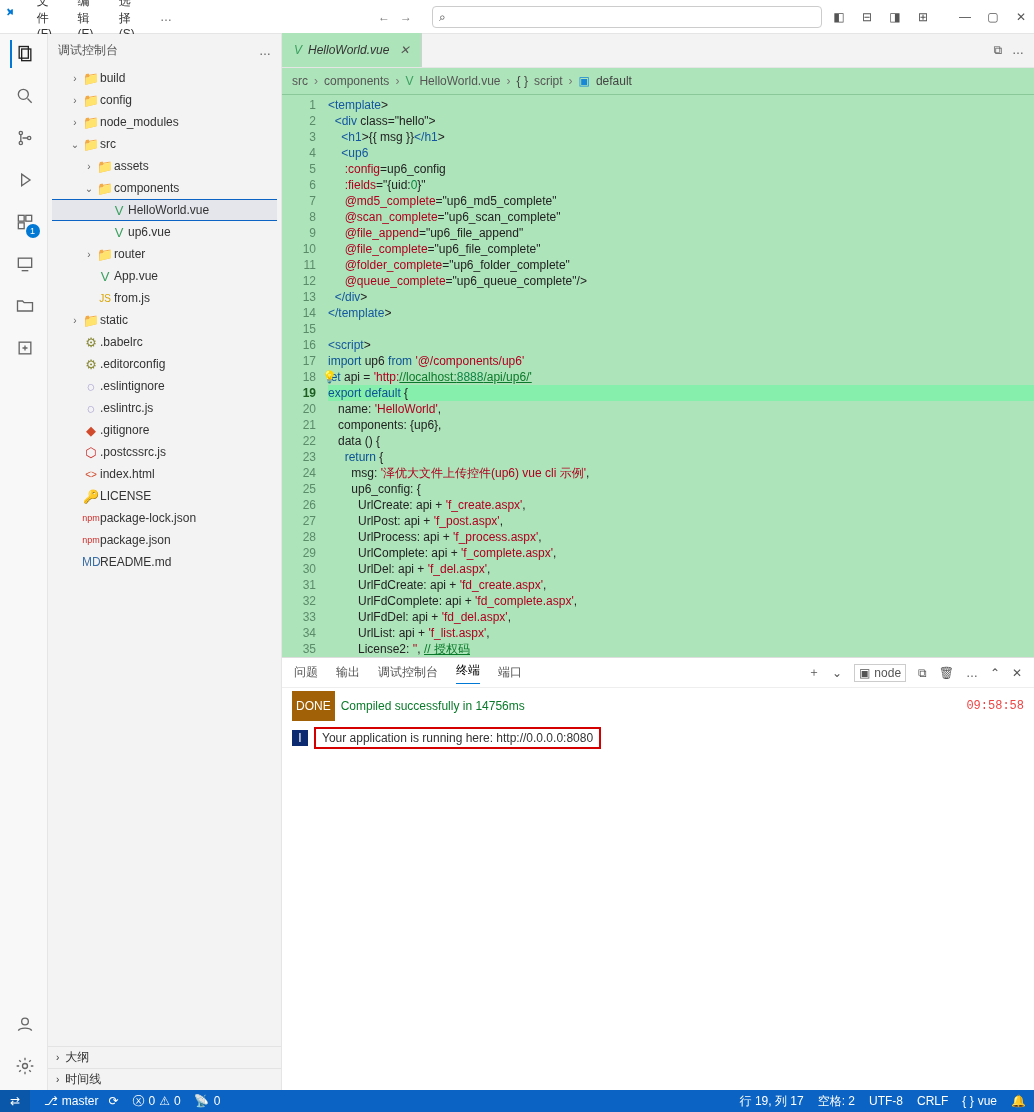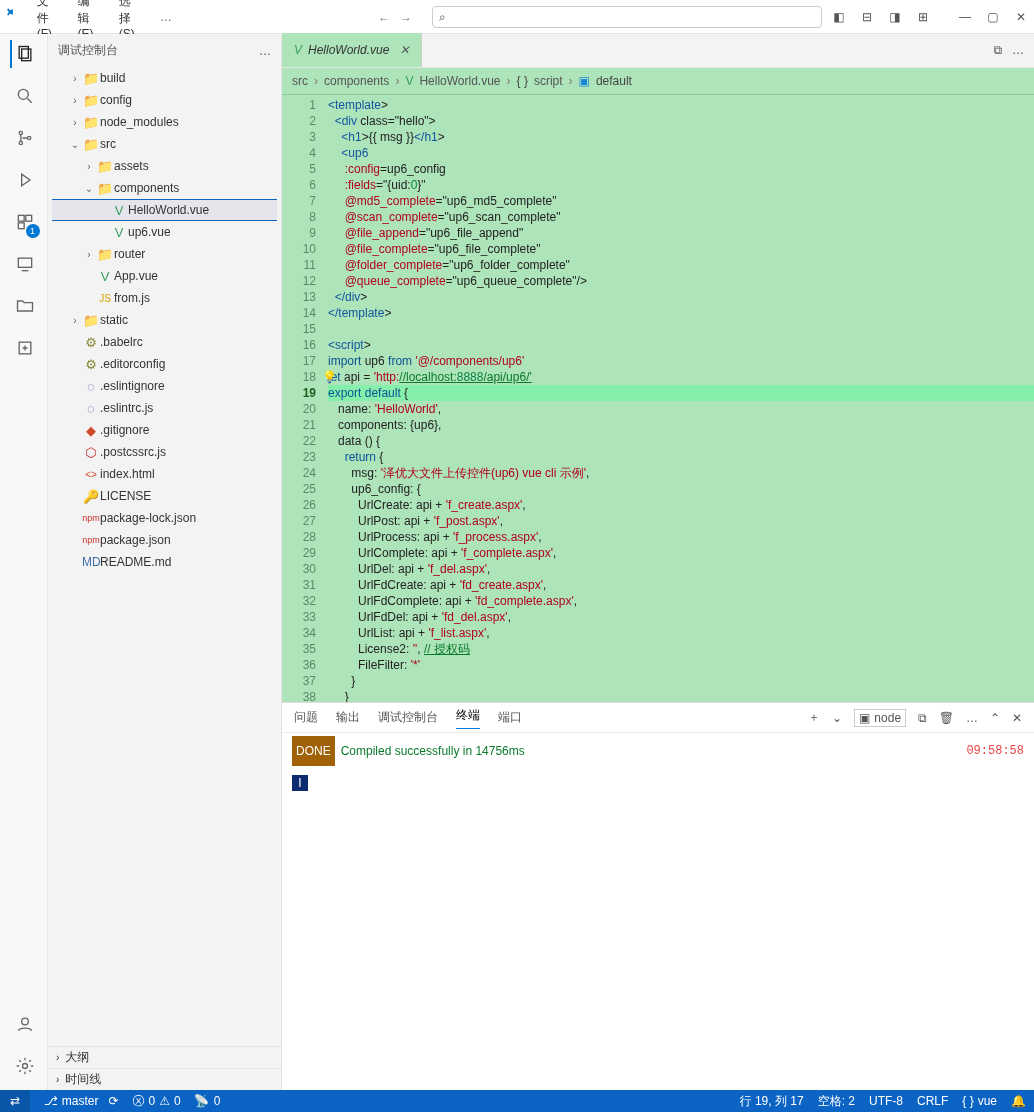--- a/index.html
+++ b/index.html
@@ -54,21 +54,21 @@
 .code-area { flex:1; background:#aee4ba; display:flex; overflow:hidden; font-family:Consolas,monospace;}
 .gutter { width:42px; background:#aee4ba; text-align:right; padding:2px 8px 0 0; color:#5a8b69; line-height:16px;}
 .gutter div{ height:16px;}
 .gutter .hl { color:#1b5e20; font-weight:600;}
 .code { flex:1; padding:2px 0 0 4px; white-space:pre; line-height:16px; color:#222; position:relative;}
 .code .ln{ height:16px; display:block;}
 .code .ln.hl{ background:#86efac;}
 .cTag{color:#1457a0;} .cStr{color:#b00020;} .cKw{color:#0b5394;} .cNum{color:#0b8443;} .cCmt{color:#0a7a2a;text-decoration:underline;} .cProp{color:#b00020;}
 
 
-.panel { height:388px; background:#fff; border-top:1px solid #ddd; display:flex; flex-direction:column; }
+.panel { height:433px; background:#fff; border-top:1px solid #ddd; display:flex; flex-direction:column; }
 .panel-tabs { height:30px; display:flex; gap:18px; padding:0 12px; color:#555; align-items:center; border-bottom:1px solid #eee;}
 .panel-tabs .ptab.active { color:#000; border-bottom:1px solid #0078d4; padding-bottom:4px;}
 .panel-tabs .right { margin-left:auto; display:flex; gap:12px; align-items:center;}
 .panel-tabs .nodebox{ border:1px solid #ccc; padding:1px 4px; display:flex; gap:4px; align-items:center;}
 .term { flex:1; background:#fff; padding:8px 10px; font-family:Consolas,monospace; color:#ddd;}
 .term .row{ display:flex; align-items:center; height:20px;}
 .term .done{ background:#a16207; color:#fff; padding:8px 4px; margin-right:6px;}
 .term .msg{ color:#0a7a2a;}
 .term .time{ margin-left:auto; color:#ef4444;font-family:Liberation Mono, monospace;}
 .term .ibadge{ background:#0b2a6f; color:#fff; width:16px; height:16px; display:flex; align-items:center; justify-content:center; margin-right:6px;}
@@ -415,20 +415,21 @@
       </div>
       <div class="term">
         <div class="row">
           <span class="done">DONE</span>
           <span class="msg">Compiled successfully in 14756ms</span>
           <span class="time">09:58:58</span>
         </div>
         <div style="height:12px;"></div>
         <div class="row">
           <span class="ibadge">I</span>
+          <span class="boxed">Your application is running here: http://0.0.0.0:8080</span>
         </div>
       </div>
     </div>
   </div>
 </div>
 
 <div class="status">
   <div class="remote">⇄</div>
   <div class="seg">
       <span>⎇</span>

